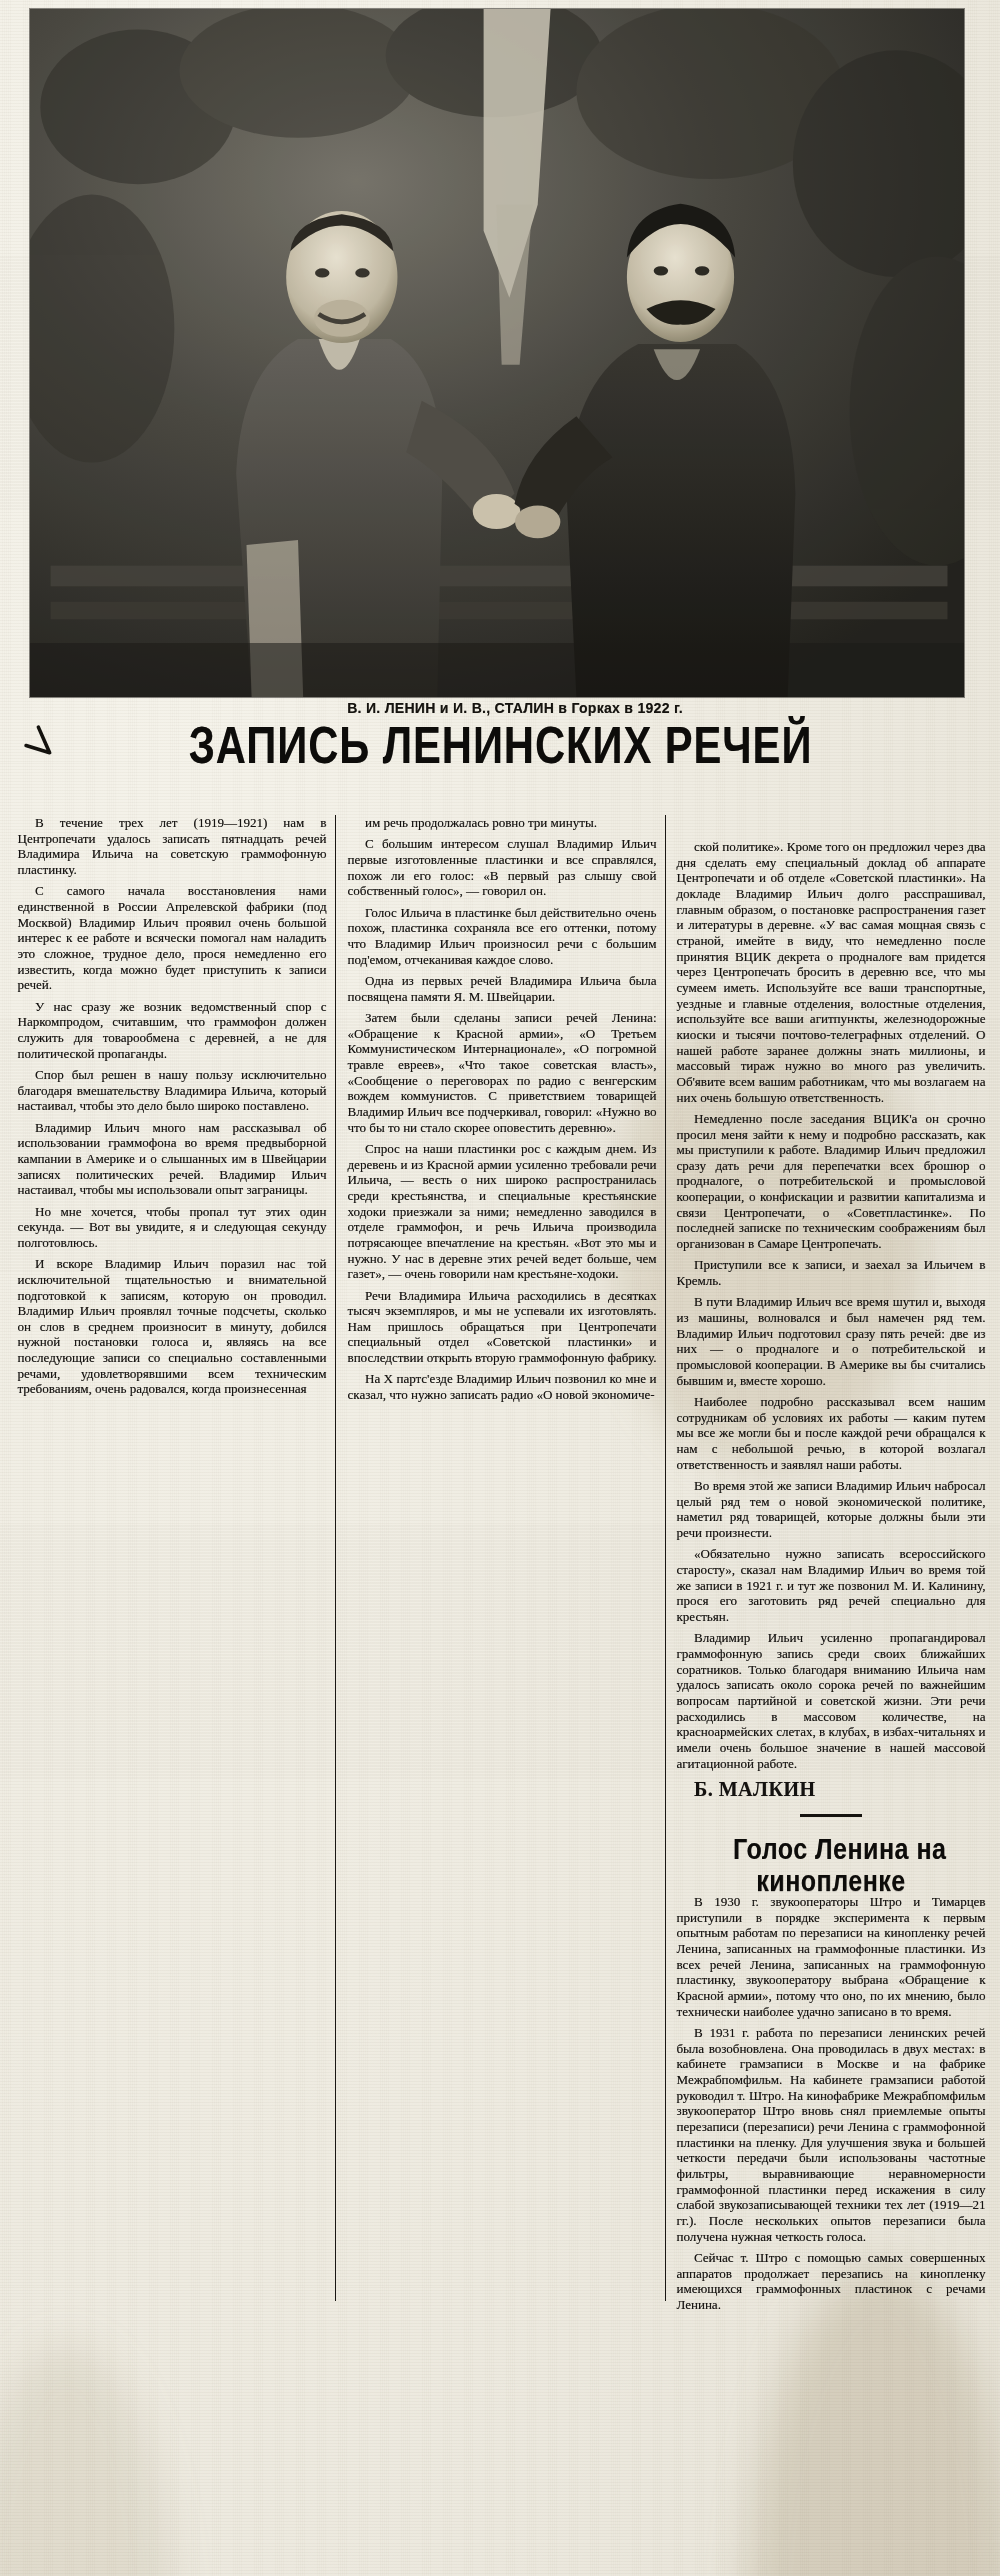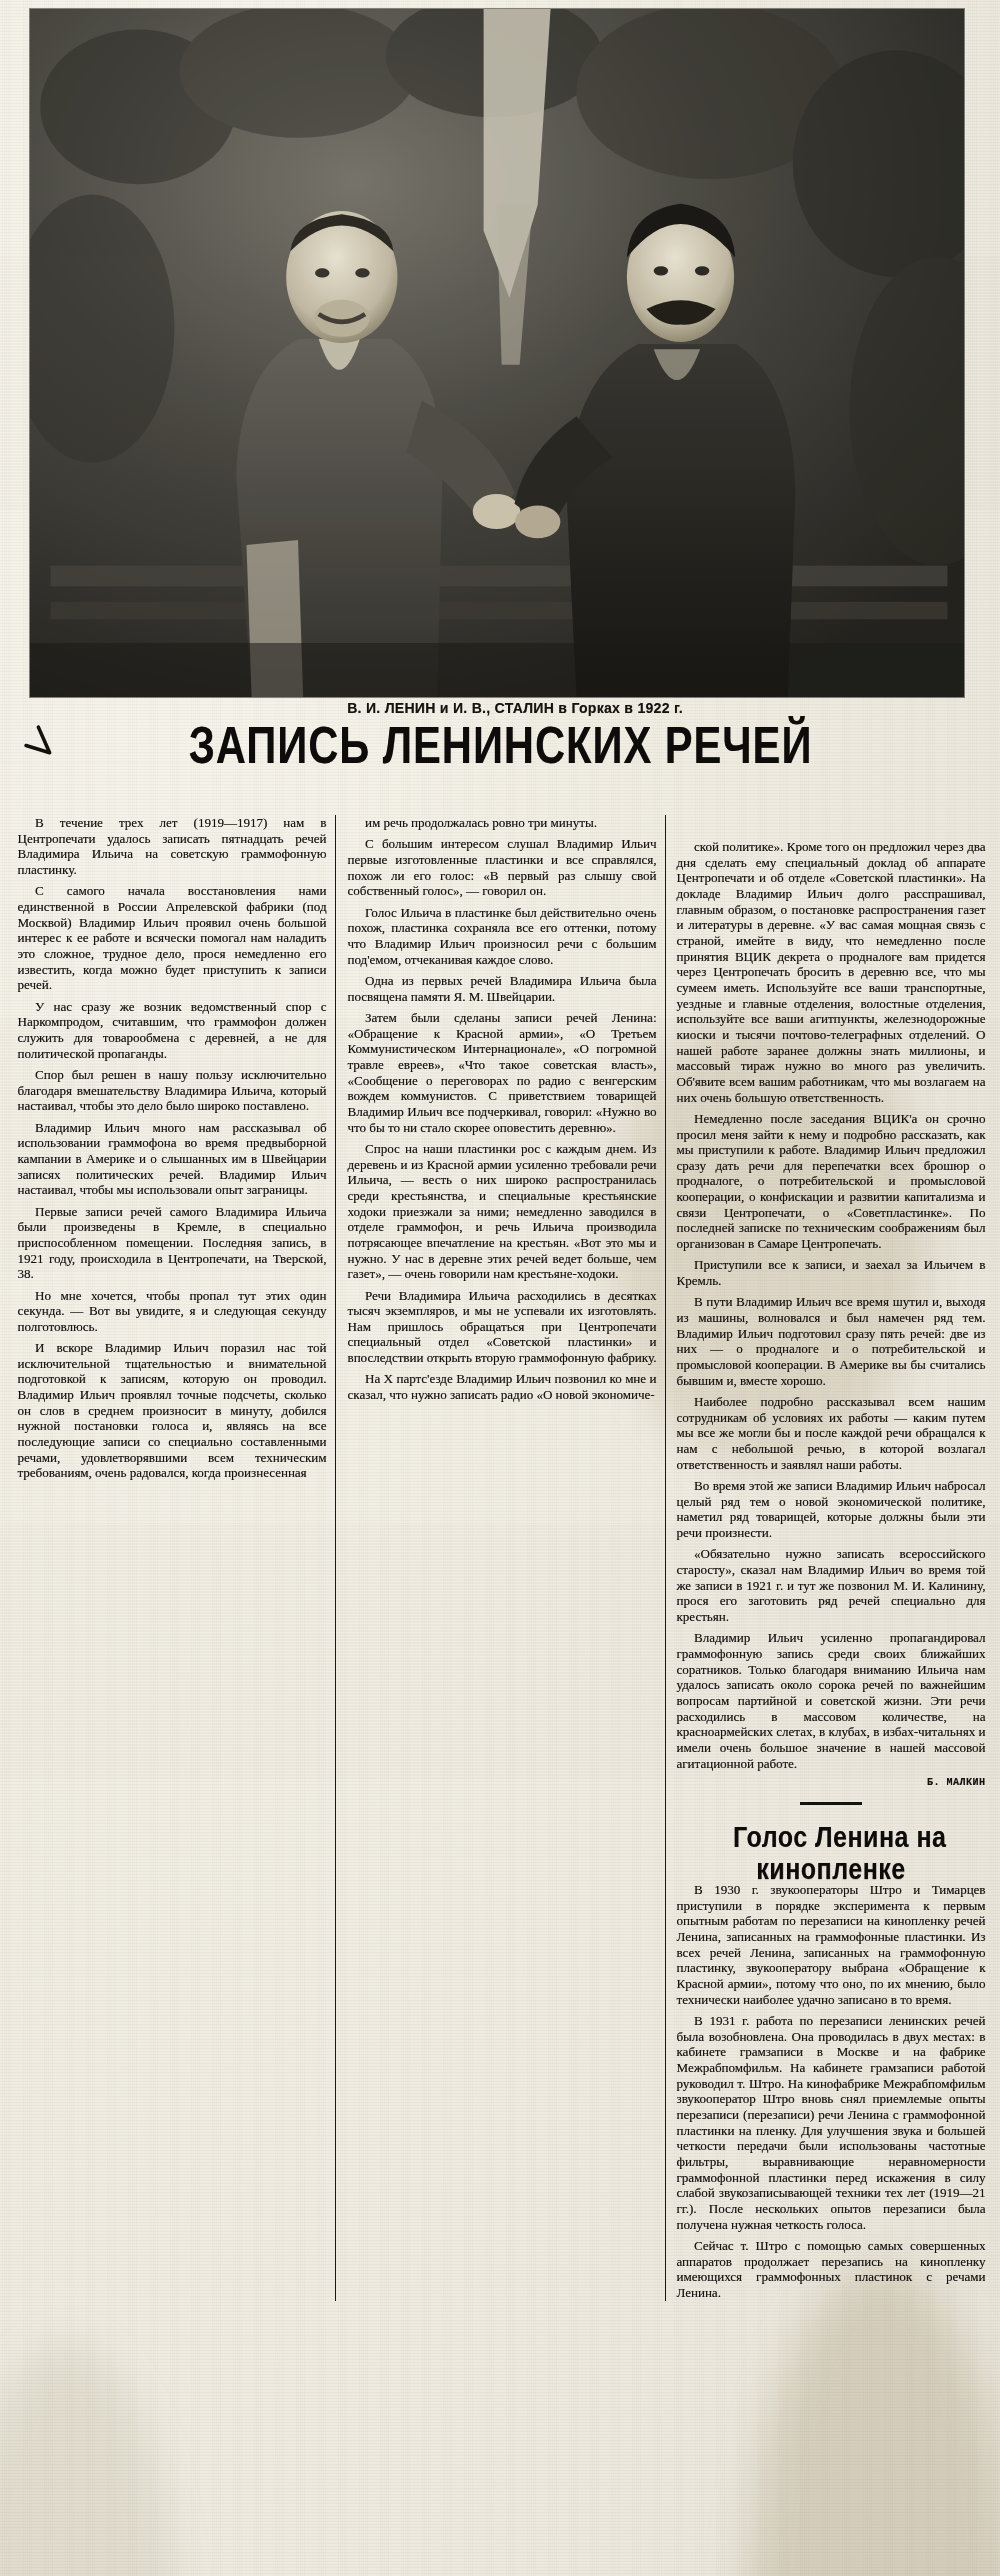--- a/index.html
+++ b/index.html
@@ -92,24 +92,24 @@
   .col.c2{left:330px;}
   .col.c3{left:659px;margin-top:24px;}
   .col p{margin:0 0 5.7px 0;text-indent:17.5px;}
   .rule{
     position:absolute;top:0;width:1px;background:#1a1714;
   }
   .rule.r1{left:317px;}
   .rule.r2{left:647px;}
 
   .byline{
-    text-align:right;
-    font-family:Liberation Mono, monospace;
+    text-align:left;
+    font-family:Liberation Serif, serif;
     font-weight:bold;
-    font-size:10px;
+    font-size:20px;
     letter-spacing:0.5px;
     margin:11.3px 0 0 0;
     text-indent:0;
   }
   .sep{
     width:62px;height:2.6px;background:#15130f;
     margin:13.4px auto 15.5px auto;
   }
   .subhead{
     text-align:center;
@@ -222,26 +222,25 @@
       <path d="M30 8 L52 58 L6 44" stroke="#14120e" stroke-width="7" fill="none" stroke-linecap="round" stroke-linejoin="round"></path>
     </svg>
     <div class="headline ink">ЗАПИСЬ ЛЕНИНСКИХ РЕЧЕЙ</div>
   </div>
 
   <div class="cols">
     <div class="rule r1" style="height: 1486px;"></div>
     <div class="rule r2" style="height: 1486px;"></div>
 
     <div class="col c1 ink" id="col1">
-        <p>В течение трех лет (1919—1917) нам в Центропечати удалось записать пятнадцать речей Владимира Ильича на советскую граммофонную пластинку.</p>
+        <p>В течение трех лет (1919—1921) нам в Центропечати удалось записать пятнадцать речей Владимира Ильича на советскую граммофонную пластинку.</p>
         <p>С самого начала восстановления нами единственной в России Апрелевской фабрики (под Москвой) Владимир Ильич проявил очень большой интерес к ее работе и всячески помогал нам наладить это сложное, трудное дело, прося немедленно его известить, когда можно будет приступить к записи речей.</p>
         <p>У нас сразу же возник ведомственный спор с Наркомпродом, считавшим, что граммофон должен служить для товарообмена с деревней, а не для политической пропаганды.</p>
         <p>Спор был решен в нашу пользу исключительно благодаря вмешательству Владимира Ильича, который настаивал, чтобы это дело было широко поставлено.</p>
         <p>Владимир Ильич много нам рассказывал об использовании граммофона во время предвыборной кампании в Америке и о слышанных им в Швейцарии записях политических речей. Владимир Ильич настаивал, чтобы мы использовали опыт заграницы.</p>
-        <p>Первые записи речей самого Владимира Ильича были произведены в Кремле, в специально приспособленном помещении. Последняя запись, в 1921 году, происходила в Центропечати, на Тверской, 38.</p>
         <p>Но мне хочется, чтобы пропал тут этих один секунда. — Вот вы увидите, я и следующая секунду полготовлюсь.</p>
         <p>И вскоре Владимир Ильич поразил нас той исключительной тщательностью и внимательной подготовкой к записям, которую он проводил. Владимир Ильич проявлял точные подсчеты, сколько он слов в среднем произносит в минуту, добился нужной постановки голоса и, являясь на все последующие записи со специально составленными речами, удовлетворявшими всем техническим требованиям, очень радовался, когда произнесенная</p>
       </div>
     <div class="col c2 ink" id="col2">
         <p>им речь продолжалась ровно три минуты.</p>
         <p>С большим интересом слушал Владимир Ильич первые изготовленные пластинки и все справлялся, похож ли его голос: «В первый раз слышу свой собственный голос», — говорил он.</p>
         <p>Голос Ильича в пластинке был действительно очень похож, пластинка сохраняла все его оттенки, потому что Владимир Ильич произносил речи с большим под'емом, отчеканивая каждое слово.</p>
         <p>Одна из первых речей Владимира Ильича была посвящена памяти Я. М. Швейцарии.</p>
         <p>Затем были сделаны записи речей Ленина: «Обращение к Красной армии», «О Третьем Коммунистическом Интернационале», «О погромной травле евреев», «Что такое советская власть», «Сообщение о переговорах по радио с венгерским вождем коммунистов. С приветствием товарищей Владимир Ильич все подчеркивал, говорил: «Нужно во что бы то ни стало скорее оповестить деревню».</p>
         <p>Спрос на наши пластинки рос с каждым днем. Из деревень и из Красной армии усиленно требовали речи Ильича, — весть о них широко распространилась среди крестьянства, и специальные крестьянские ходоки приезжали за ними; немедленно заводился в отделе граммофон, и речь Ильича производила потрясающее впечатление на крестьян. «Вот это мы и нужно. У нас в деревне этих речей ведет больше, чем газет», — очень говорили нам крестьяне-ходоки.</p>

